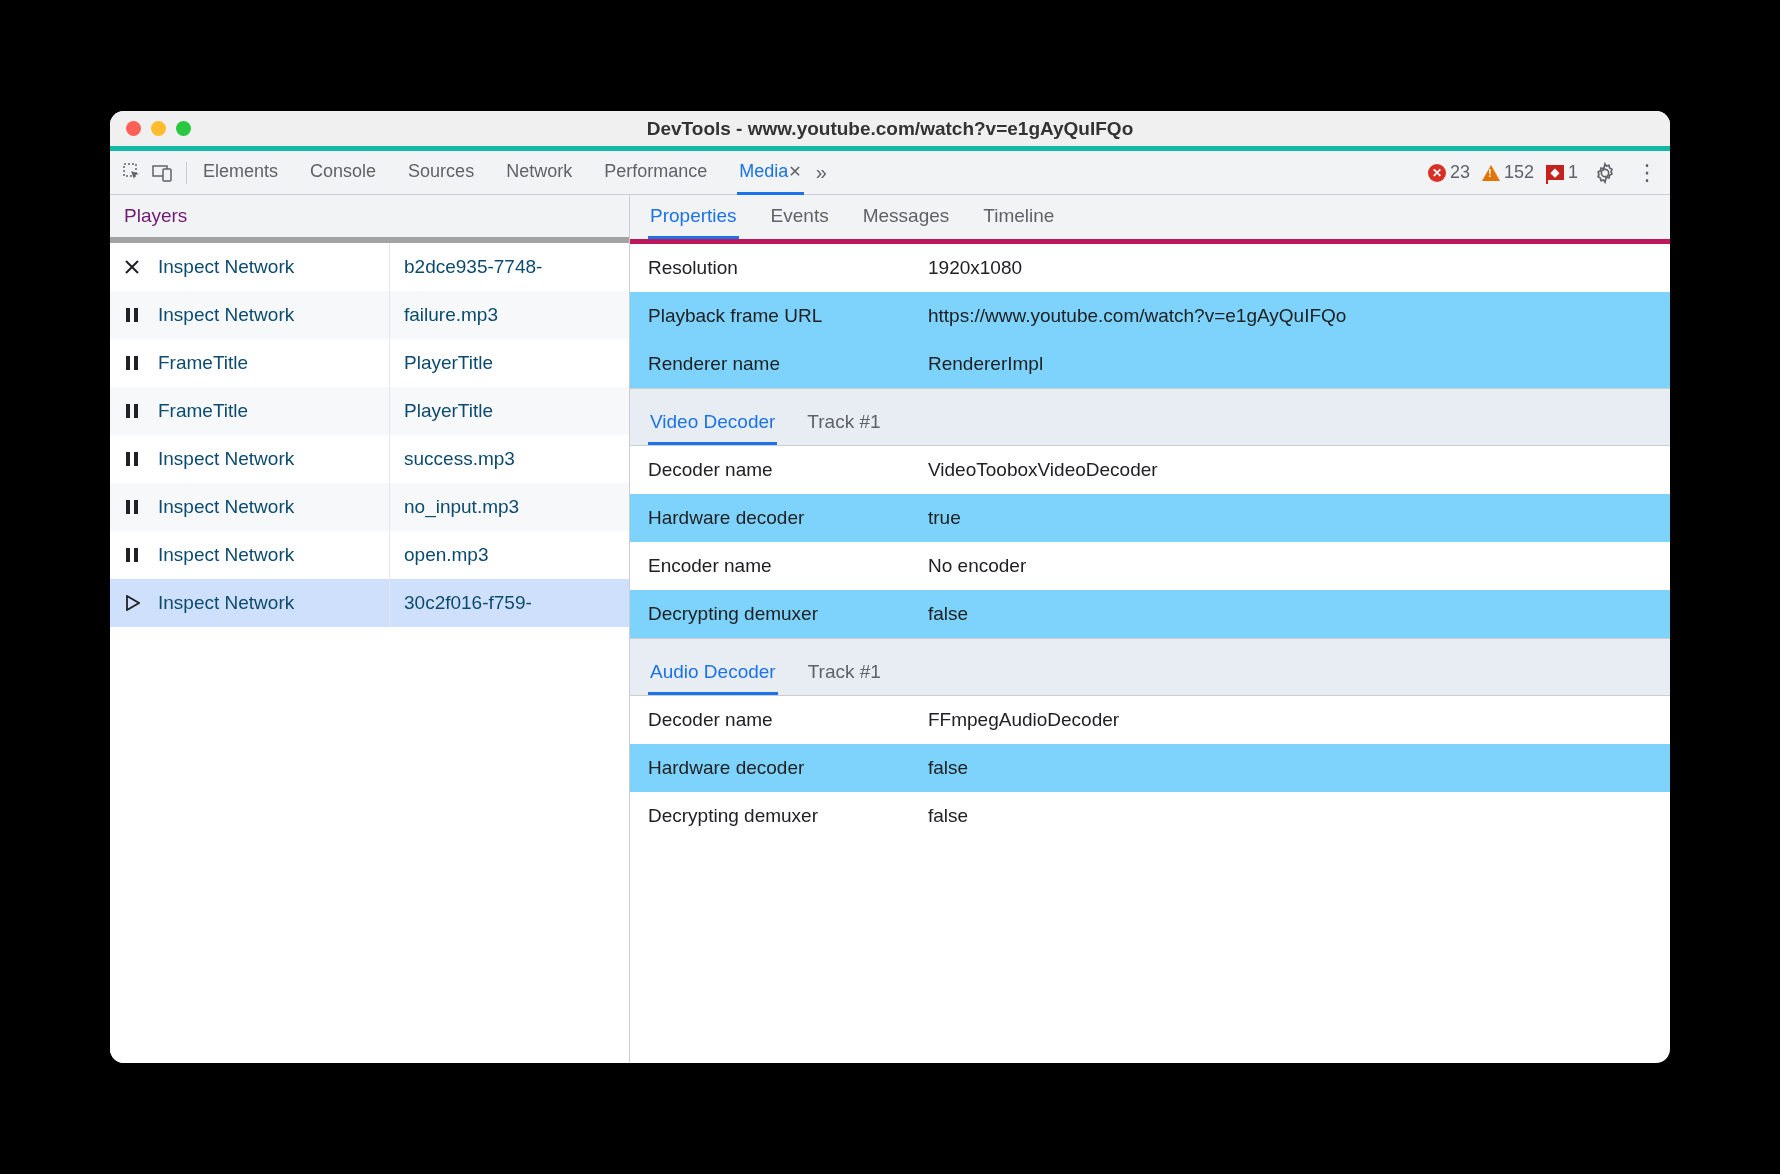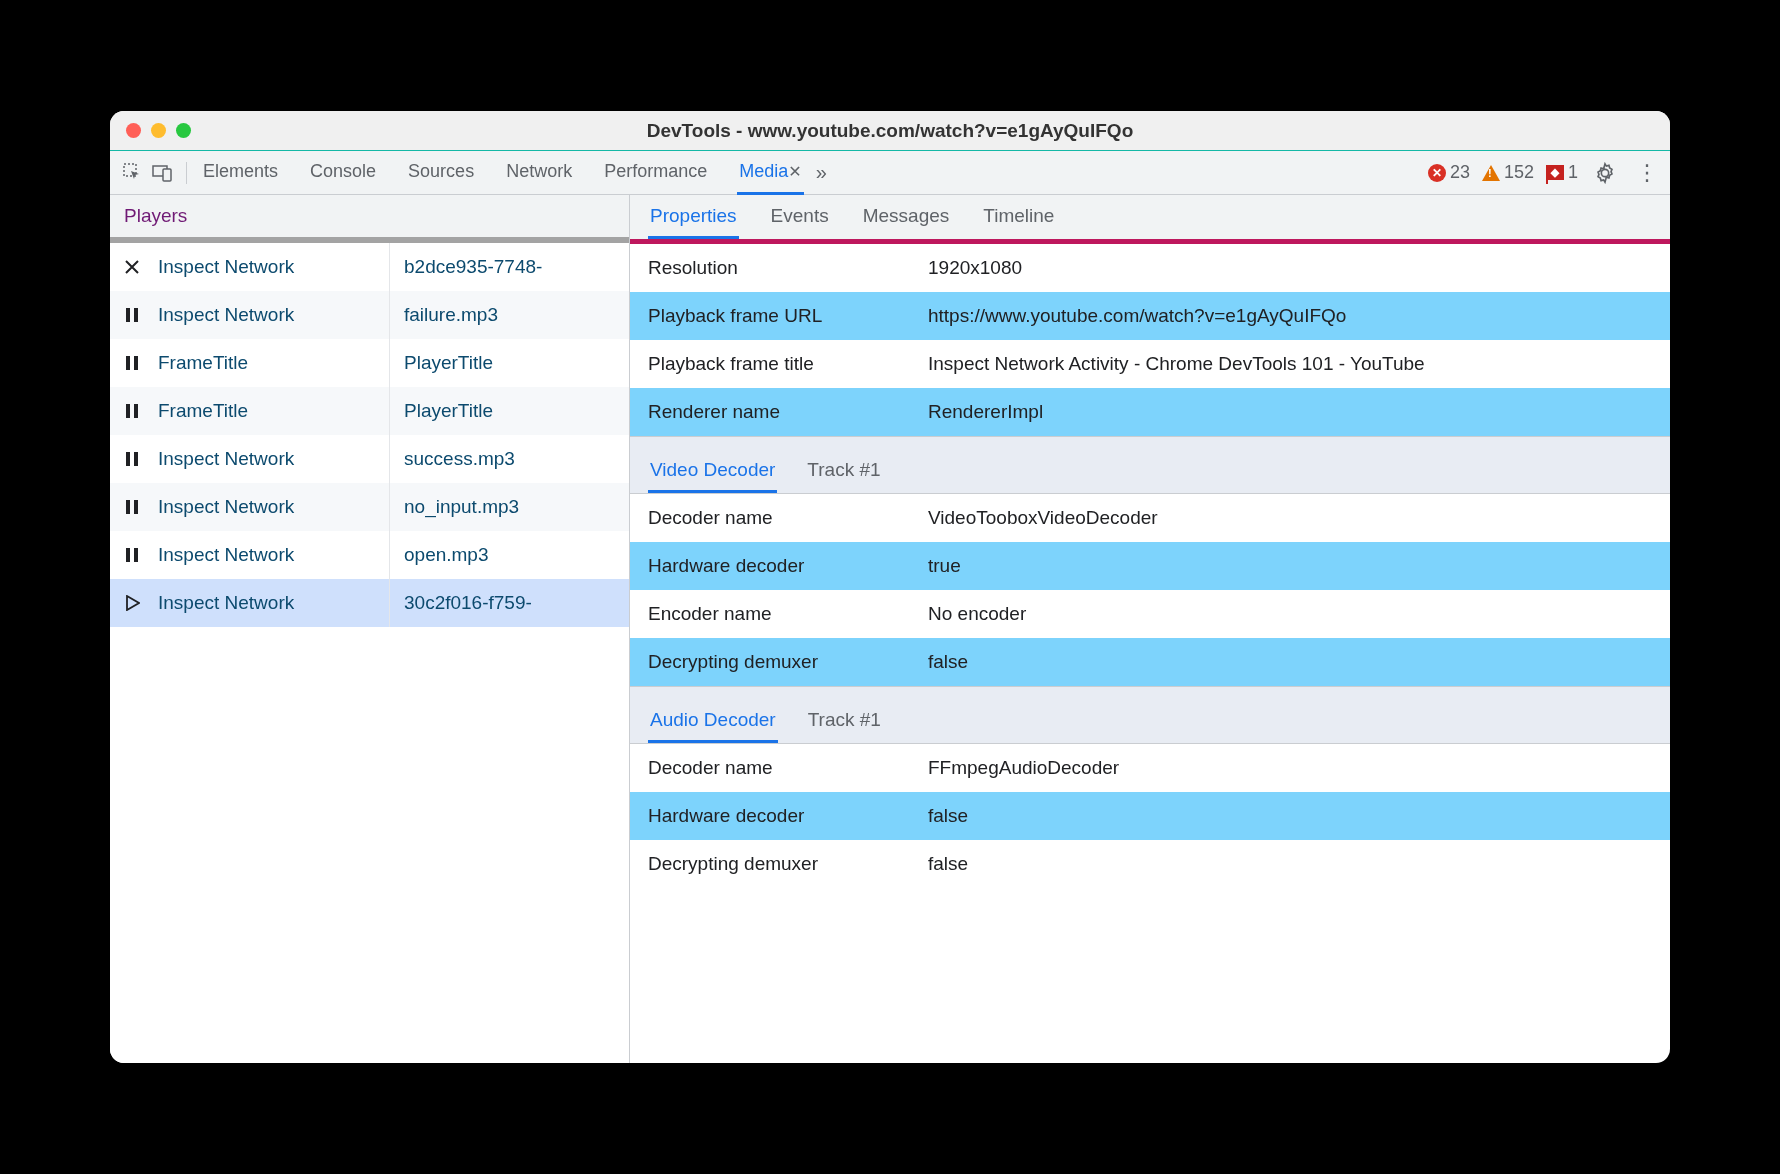--- a/index.html
+++ b/index.html
@@ -22,21 +22,21 @@
     display: flex;
     flex-direction: column;
   }
   .titlebar {
     height: 40px;
     background: #f0f0f0;
     display: flex;
     align-items: center;
     padding: 0 16px;
     position: relative;
-    border-bottom: 1px solid #14b8a6;
+    border-bottom: 5px solid #14b8a6;
   }
   .traffic { display: flex; gap: 10px; }
   .tl { width: 15px; height: 15px; border-radius: 50%; }
   .tl.red { background: #ff5f57; }
   .tl.yellow { background: #febc2e; }
   .tl.green { background: #28c840; }
   .title { position: absolute; left: 0; right: 0; text-align: center; font-weight: 600; font-size: 19px; color: #333; pointer-events: none; }
   .toolbar {
     height: 44px;
     background: #f1f3f4;
@@ -242,24 +242,20 @@
         </div>
       <div id="general-props">
           <div class="kv-row">
             <div class="kv-key">Resolution</div>
             <div class="kv-val">1920x1080</div>
           </div>
           <div class="kv-row alt">
             <div class="kv-key">Playback frame URL</div>
             <div class="kv-val">https://www.youtube.com/watch?v=e1gAyQuIFQo</div>
           </div>
-          <div class="kv-row">
-            <div class="kv-key">Playback frame title</div>
-            <div class="kv-val">Inspect Network Activity - Chrome DevTools 101 - YouTube</div>
-          </div>
           <div class="kv-row alt">
             <div class="kv-key">Renderer name</div>
             <div class="kv-val">RendererImpl</div>
           </div>
         </div>
       <div class="section-head">
         <div class="htab active">Video Decoder</div>
         <div class="htab">Track #1</div>
       </div>
       <div id="video-rows">

